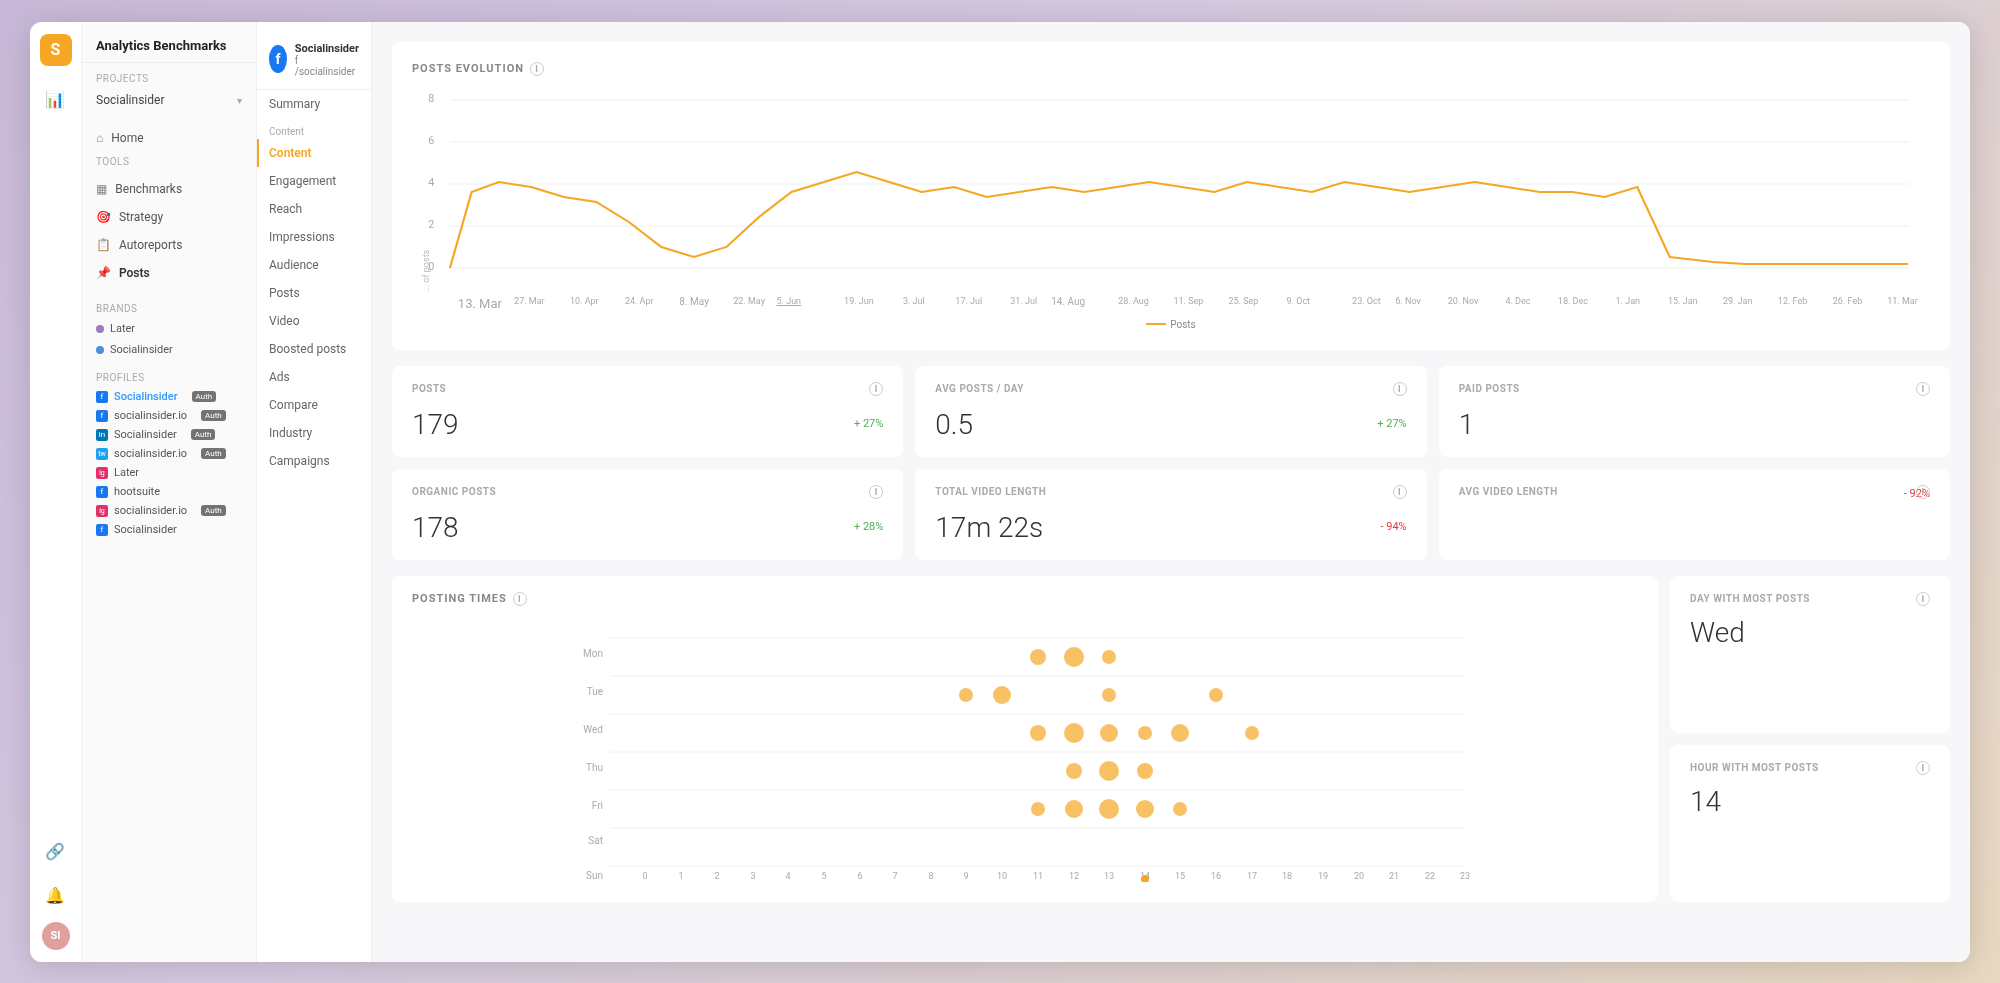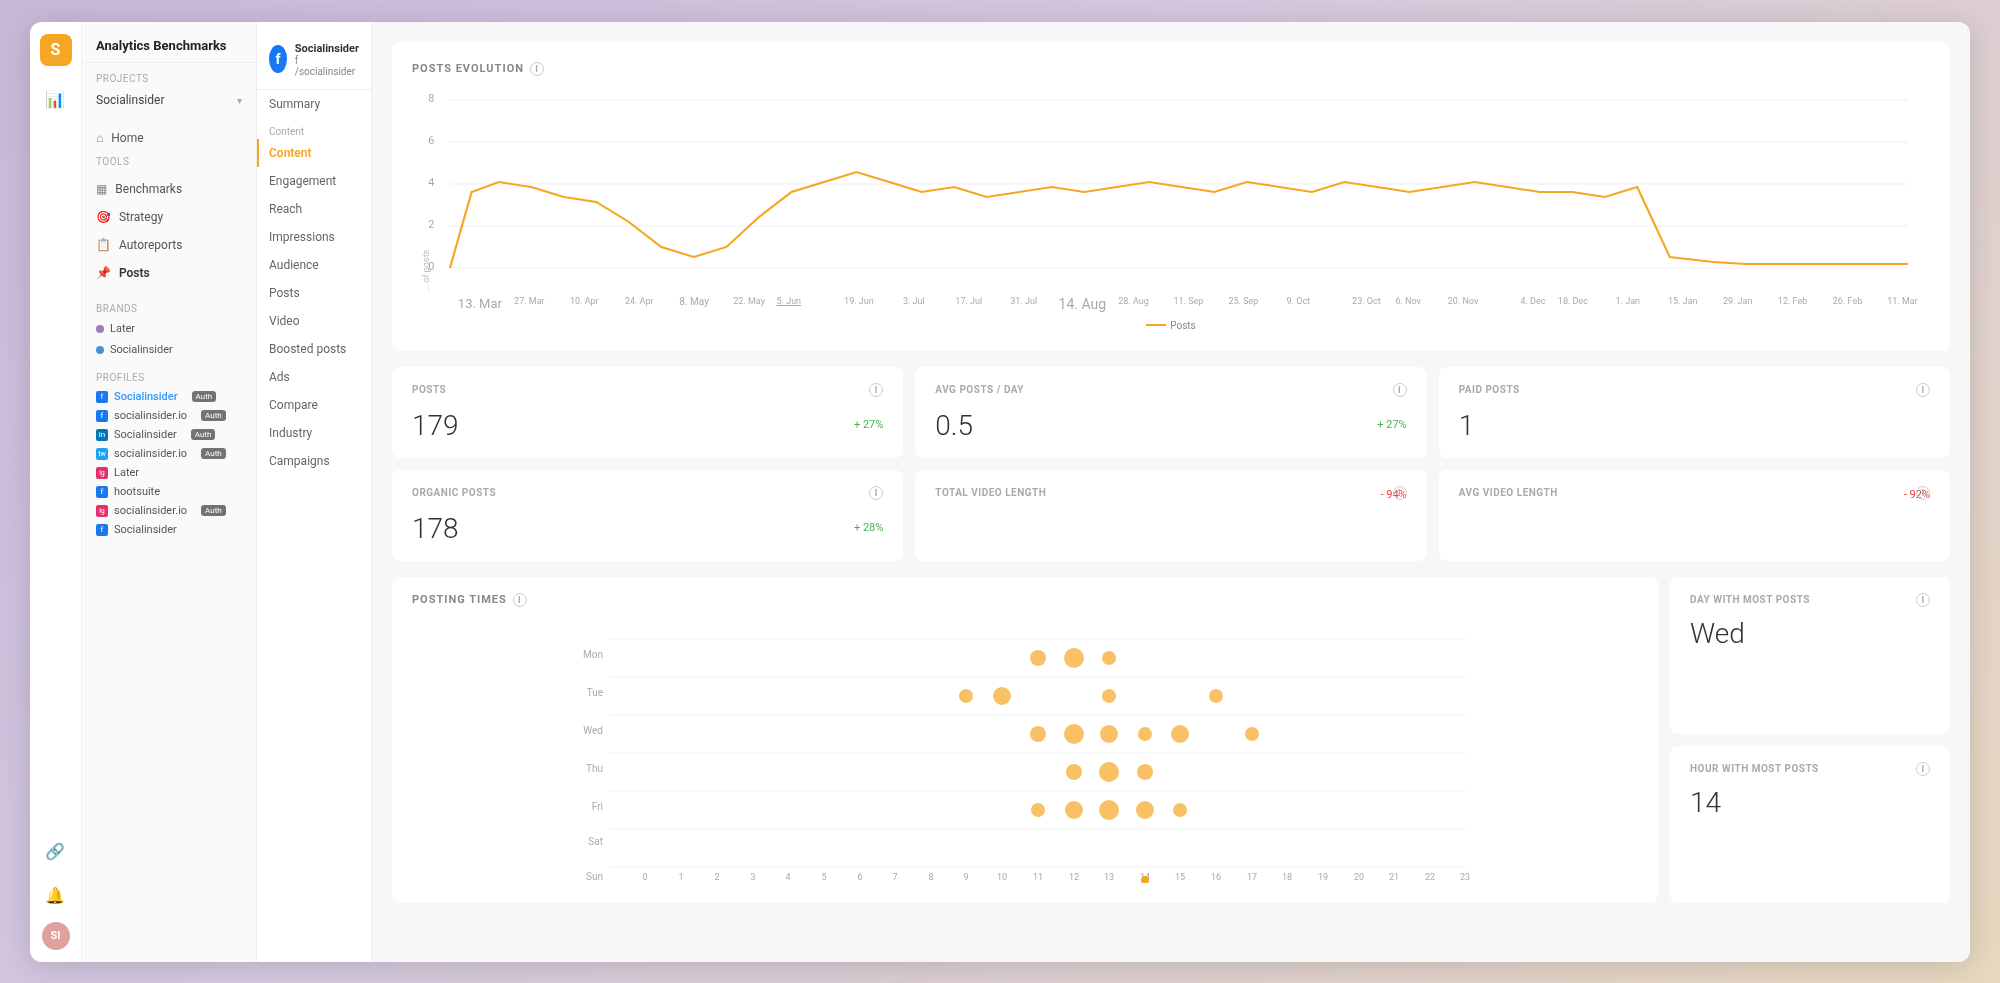--- a/index.html
+++ b/index.html
@@ -564,29 +564,29 @@
         <div style="flex:1;text-align:center;font-size:9px;color:#aaa;">27. Mar</div>
         <div style="flex:1;text-align:center;font-size:9px;color:#aaa;">10. Apr</div>
         <div style="flex:1;text-align:center;font-size:9px;color:#aaa;">24. Apr</div>
         <div style="flex:1;text-align:center;font-size:10px;color:#aaa;">8. May</div>
         <div style="flex:1;text-align:center;font-size:9px;color:#aaa;">22. May</div>
         <div style="flex:1;text-align:left;font-size:9px;color:#aaa;text-decoration:underline;">5. Jun</div>
         <div style="flex:1;text-align:center;font-size:9px;color:#aaa;">19. Jun</div>
         <div style="flex:1;text-align:center;font-size:9px;color:#aaa;">3. Jul</div>
         <div style="flex:1;text-align:center;font-size:9px;color:#aaa;">17. Jul</div>
         <div style="flex:1;text-align:center;font-size:9px;color:#aaa;">31. Jul</div>
-        <div style="flex:1;text-align:right;font-size:14px;color:#aaa;">14. Aug</div>
+        <div style="flex:1;text-align:left;font-size:10px;color:#aaa;">14. Aug</div>
         <div style="flex:1;text-align:center;font-size:9px;color:#aaa;">28. Aug</div>
         <div style="flex:1;text-align:center;font-size:9px;color:#aaa;">11. Sep</div>
         <div style="flex:1;text-align:center;font-size:9px;color:#aaa;">25. Sep</div>
         <div style="flex:1;text-align:center;font-size:9px;color:#aaa;">9. Oct</div>
         <div style="flex:1;text-align:right;font-size:9px;color:#aaa;">23. Oct</div>
         <div style="flex:1;text-align:center;font-size:9px;color:#aaa;">6. Nov</div>
         <div style="flex:1;text-align:center;font-size:9px;color:#aaa;">20. Nov</div>
-        <div style="flex:1;text-align:right;font-size:9px;color:#aaa;">4. Dec</div>
+        <div style="flex:1;text-align:center;font-size:9px;color:#aaa;">4. Dec</div>
         <div style="flex:1;text-align:center;font-size:9px;color:#aaa;">18. Dec</div>
         <div style="flex:1;text-align:center;font-size:9px;color:#aaa;">1. Jan</div>
         <div style="flex:1;text-align:center;font-size:9px;color:#aaa;">15. Jan</div>
         <div style="flex:1;text-align:center;font-size:9px;color:#aaa;">29. Jan</div>
         <div style="flex:1;text-align:center;font-size:9px;color:#aaa;">12. Feb</div>
         <div style="flex:1;text-align:center;font-size:9px;color:#aaa;">26. Feb</div>
         <div style="flex:1;text-align:center;font-size:9px;color:#aaa;">11. Mar</div>
       </div>
       <div class="chart-legend">
         <div class="legend-item">
@@ -634,20 +634,21 @@
         <div class="stat-value">178</div>
         <div class="stat-change positive">+ 28%</div>
         <div style="clear:both;"></div>
       </div>
 
       <div class="stat-card">
         <div class="stat-label">
           <span>TOTAL VIDEO LENGTH</span>
           <div class="info-icon">i</div>
         </div>
+        <div class="stat-value">17m 22s</div>
         <div class="stat-change negative">- 94%</div>
         <div style="clear:both;"></div>
       </div>
 
       <div class="stat-card">
         <div class="stat-label">
           <span>AVG VIDEO LENGTH</span>
           <div class="info-icon">i</div>
         </div>
         <div class="stat-change negative">- 92%</div>

